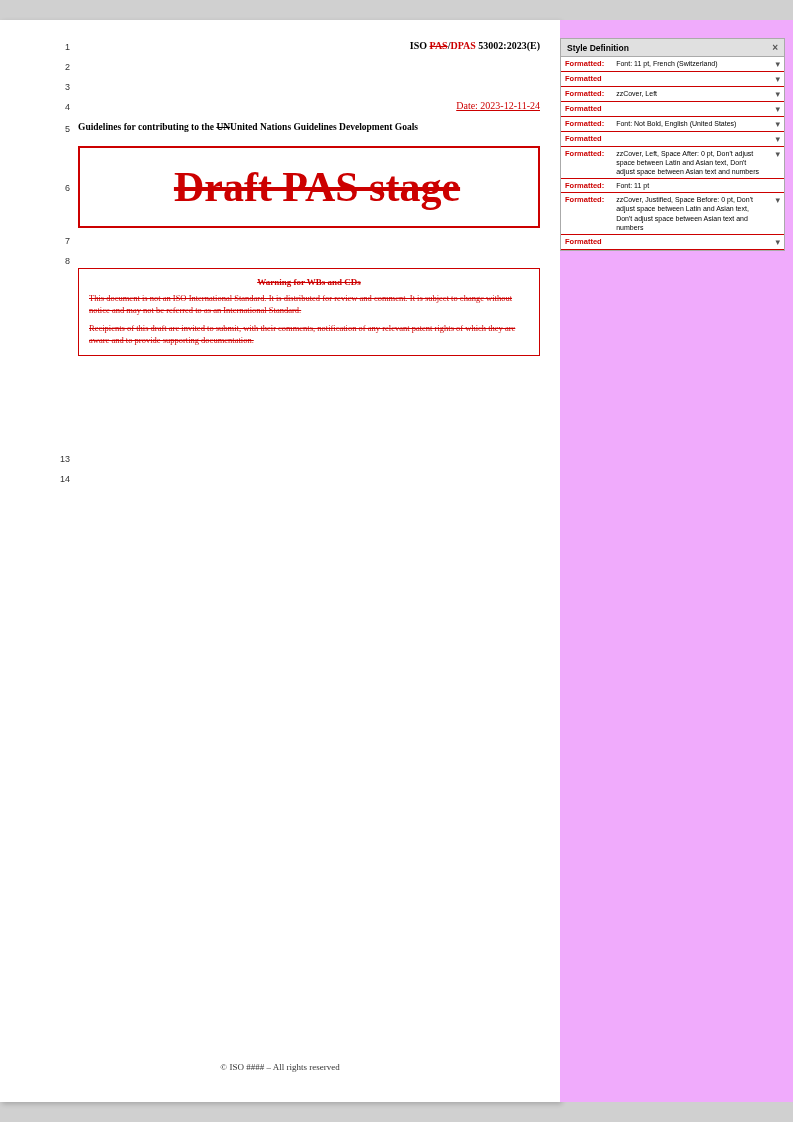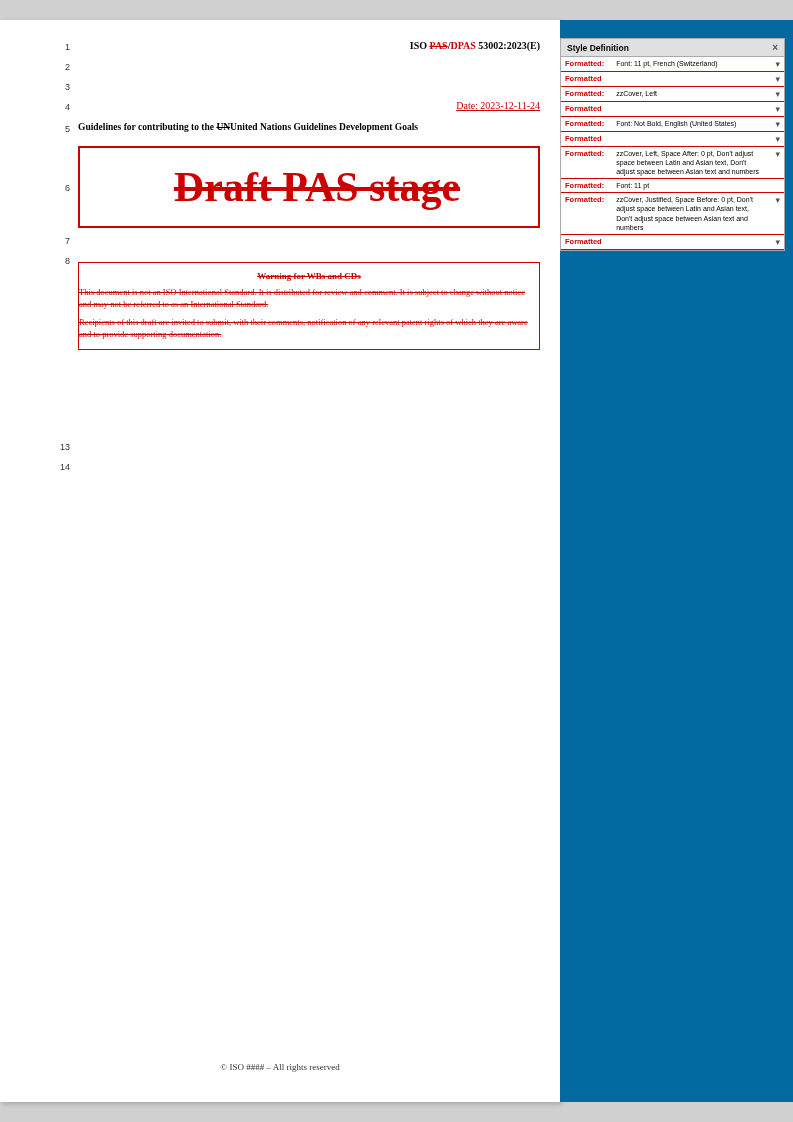--- a/index.html
+++ b/index.html
@@ -20,21 +20,21 @@
     .document-area {
       width: 560px;
       background: #fff;
       min-height: 1000px;
       padding: 20px 20px 20px 50px;
       position: relative;
       box-shadow: 2px 2px 5px rgba(0,0,0,0.2);
     }
     .sidebar-panel {
       width: 233px;
-      background: #0369a1;
+      background: #f0abfc;
       min-height: 600px;
       padding: 0;
       position: relative;
     }
     .line-row {
       display: flex;
       align-items: flex-start;
       min-height: 18px;
       margin-bottom: 2px;
       font-size: 9px;
@@ -88,22 +88,22 @@
     .guidelines-line {
       font-size: 9.5px;
       font-weight: bold;
     }
     .un-strike {
       text-decoration: line-through;
     }
     
     .warning-box {
       border: 1.5px solid #c00;
-      padding: 8px 0;
-      margin: 8px 0;
+      padding: 8px 10px;
+      margin: 14px 0;
     }
     .warning-title {
       text-align: center;
       text-decoration: line-through;
       color: #c00;
       font-size: 9px;
       font-weight: bold;
       margin-bottom: 6px;
     }
     .warning-body {

